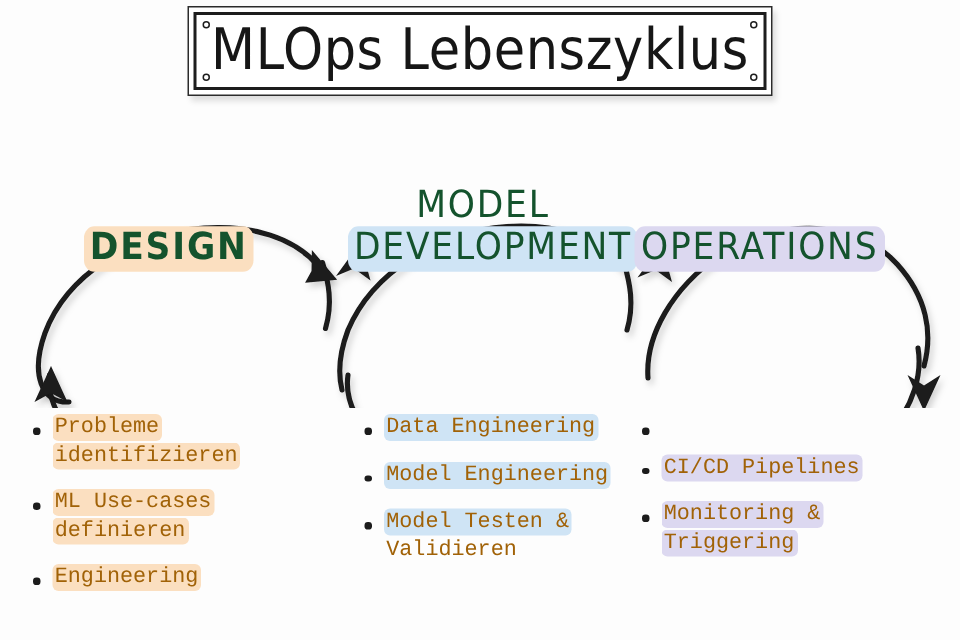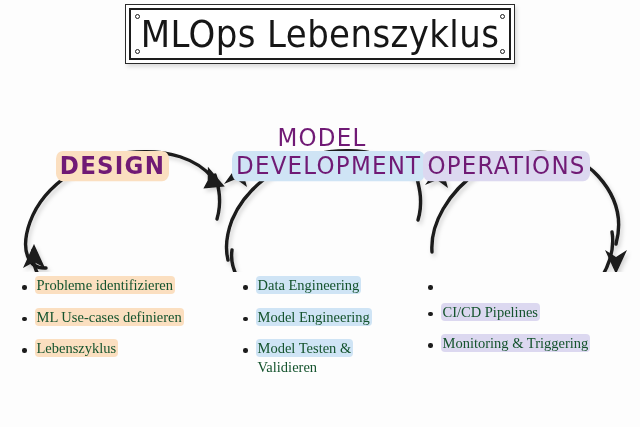--- a/index.html
+++ b/index.html
@@ -73,21 +73,21 @@
     top: 72px;
     width: 640px;
     height: 200px;
   }
 
   
   .stage-label {
     position: absolute;
     text-align: center;
     font-family: "DejaVu Sans", sans-serif;
-    color: #701a75;
+    color: #14532d;
     line-height: 1.16;
     white-space: nowrap;
   }
   .stage-word {
     display: inline-block;
     font-size: 23px;
     letter-spacing: 1.2px;
     padding: 0 4px 1px 4px;
     border-radius: 7px;
     transform: scaleY(1.08);
@@ -120,23 +120,23 @@
   .bullet-dot {
     flex: 0 0 auto;
     width: 4.5px;
     height: 4.5px;
     border-radius: 50%;
     background: #1c1c1c;
     margin-top: 9px;
     margin-right: 8px;
   }
   .bullet-text {
-    font-family: Liberation Serif, serif;
+    font-family: Liberation Mono, monospace;
     font-size: 14.5px;
-    color: #14532d;
+    color: #a16207;
     line-height: 1.28;
   }
   .bullet-text .seg {
     display: inline;
     padding: 1px 2px;
     border-radius: 4px;
     box-decoration-break: clone;
     -webkit-box-decoration-break: clone;
   }
   .bullet-text .seg.nohl {
@@ -236,21 +236,21 @@
     </div>
     <div class="bullet-item">
       <span class="bullet-dot"></span>
       <span class="bullet-text">
         <span class="seg hl-peach">ML Use-cases definieren</span>
       </span>
     </div>
     <div class="bullet-item">
       <span class="bullet-dot"></span>
       <span class="bullet-text">
-        <span class="seg hl-peach">Lebenszyklus</span>
+        <span class="seg hl-peach">Engineering</span>
       </span>
     </div>
   </div>
 
   <div class="bullet-col" id="col-model">
     <div class="bullet-item">
       <span class="bullet-dot"></span>
       <span class="bullet-text">
         <span class="seg hl-blue">Data Engineering</span>
       </span>

